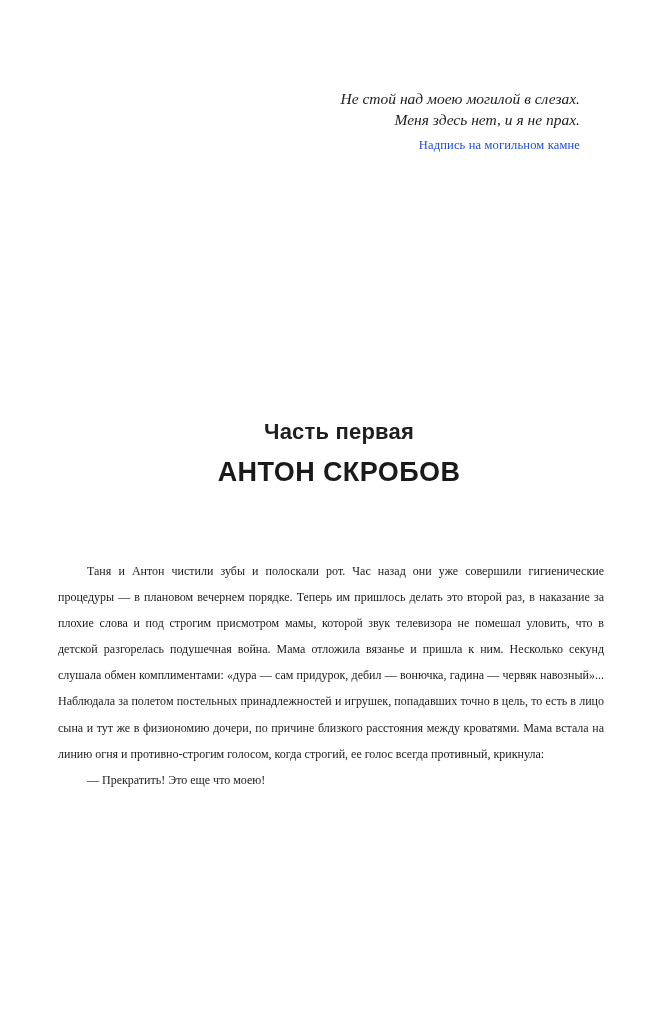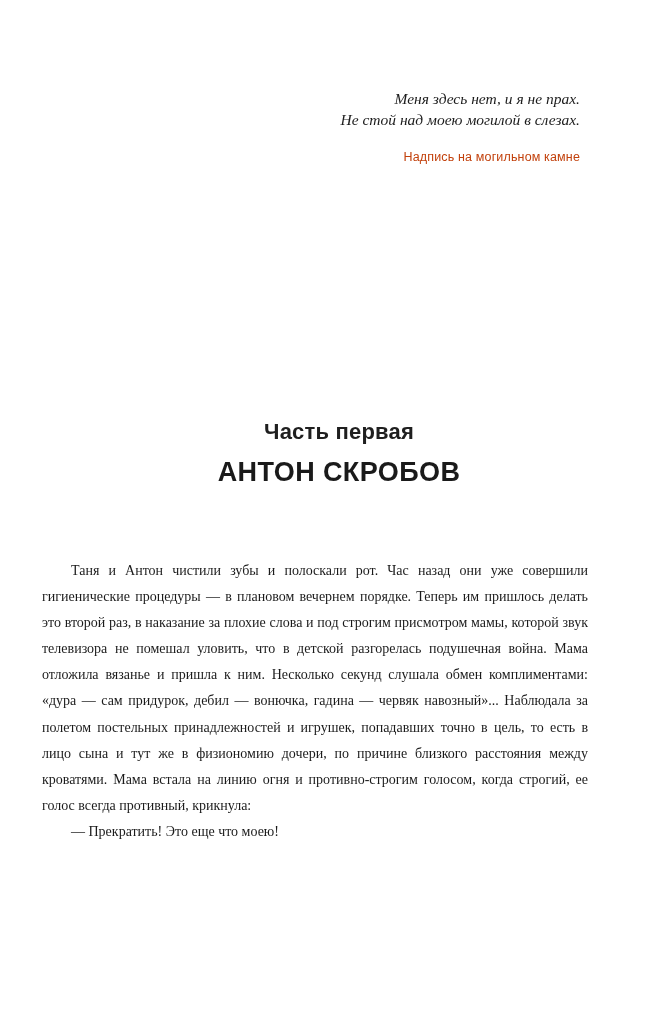--- a/index.html
+++ b/index.html
@@ -31,26 +31,26 @@
   .epigraph-line {
     font-family: "Liberation Serif", "DejaVu Serif", serif;
     font-style: italic;
     font-size: 15.5px;
     line-height: 21px;
     color: #1c1c1c;
     white-space: nowrap;
   }
 
   .epigraph-source {
-    font-family: Liberation Sans, sans-serif;
+    font-family: Liberation Serif, serif;
     font-style: normal;
     font-size: 12.5px;
     line-height: 19px;
-    color: #c2410c;
-    margin-top: 18px;
+    color: #1d4ed8;
+    margin-top: 6px;
     letter-spacing: 0.15px;
     white-space: nowrap;
   }
 
   
   .title-block {
     position: absolute;
     top: 418px;
     left: 8px;
     width: 662px;
@@ -83,44 +83,44 @@
     line-height: 26px;
     color: #1f1f1f;
     letter-spacing: 0.6px;
     margin-top: 24px;
   }
 
   
   .body-text {
     position: absolute;
     top: 558px;
-    left: 42px;
+    left: 58px;
     width: 546px;
     font-family: "Liberation Serif", "DejaVu Serif", serif;
-    font-size: 14px;
+    font-size: 12px;
     line-height: 26.1px;
     color: #1b1b1b;
     text-align: justify;
     text-justify: inter-word;
     hyphens: manual;
   }
 
   .body-text p {
     margin: 0;
     text-indent: 29px;
   }
 </style>
 </head>
 <body>
 
 <div class="page">
 
   <div class="epigraph">
+    <div class="epigraph-line">Не стой над моею могилой в слезах.</div>
     <div class="epigraph-line">Меня здесь нет, и я не прах.</div>
-    <div class="epigraph-line">Не стой над моею могилой в слезах.</div>
     <div class="epigraph-source">Надпись на могильном камне</div>
   </div>
 
   <div class="title-block">
     <div class="part-label">Часть первая</div>
     <div class="part-title">АНТОН СКРОБОВ</div>
   </div>
 
   <div class="body-text">
     <p>Таня и Антон чистили зубы и полоскали рот. Час назад они уже совершили гигиенические процедуры — в плановом вечернем порядке. Теперь им пришлось делать это второй раз, в наказание за плохие слова и под строгим присмотром мамы, которой звук телевизора не помешал уловить, что в детской разгорелась подушечная война. Мама отложила вязанье и пришла к ним. Несколько секунд слушала обмен комплиментами: «дура — сам придурок, дебил — вонючка, гадина — червяк навозный»... Наблюдала за полетом постельных принадлежностей и игрушек, попадавших точно в цель, то есть в лицо сына и тут же в физиономию дочери, по причине близкого расстояния между кроватями. Мама встала на линию огня и противно-строгим голосом, когда строгий, ее голос всегда противный, крикнула:</p>

